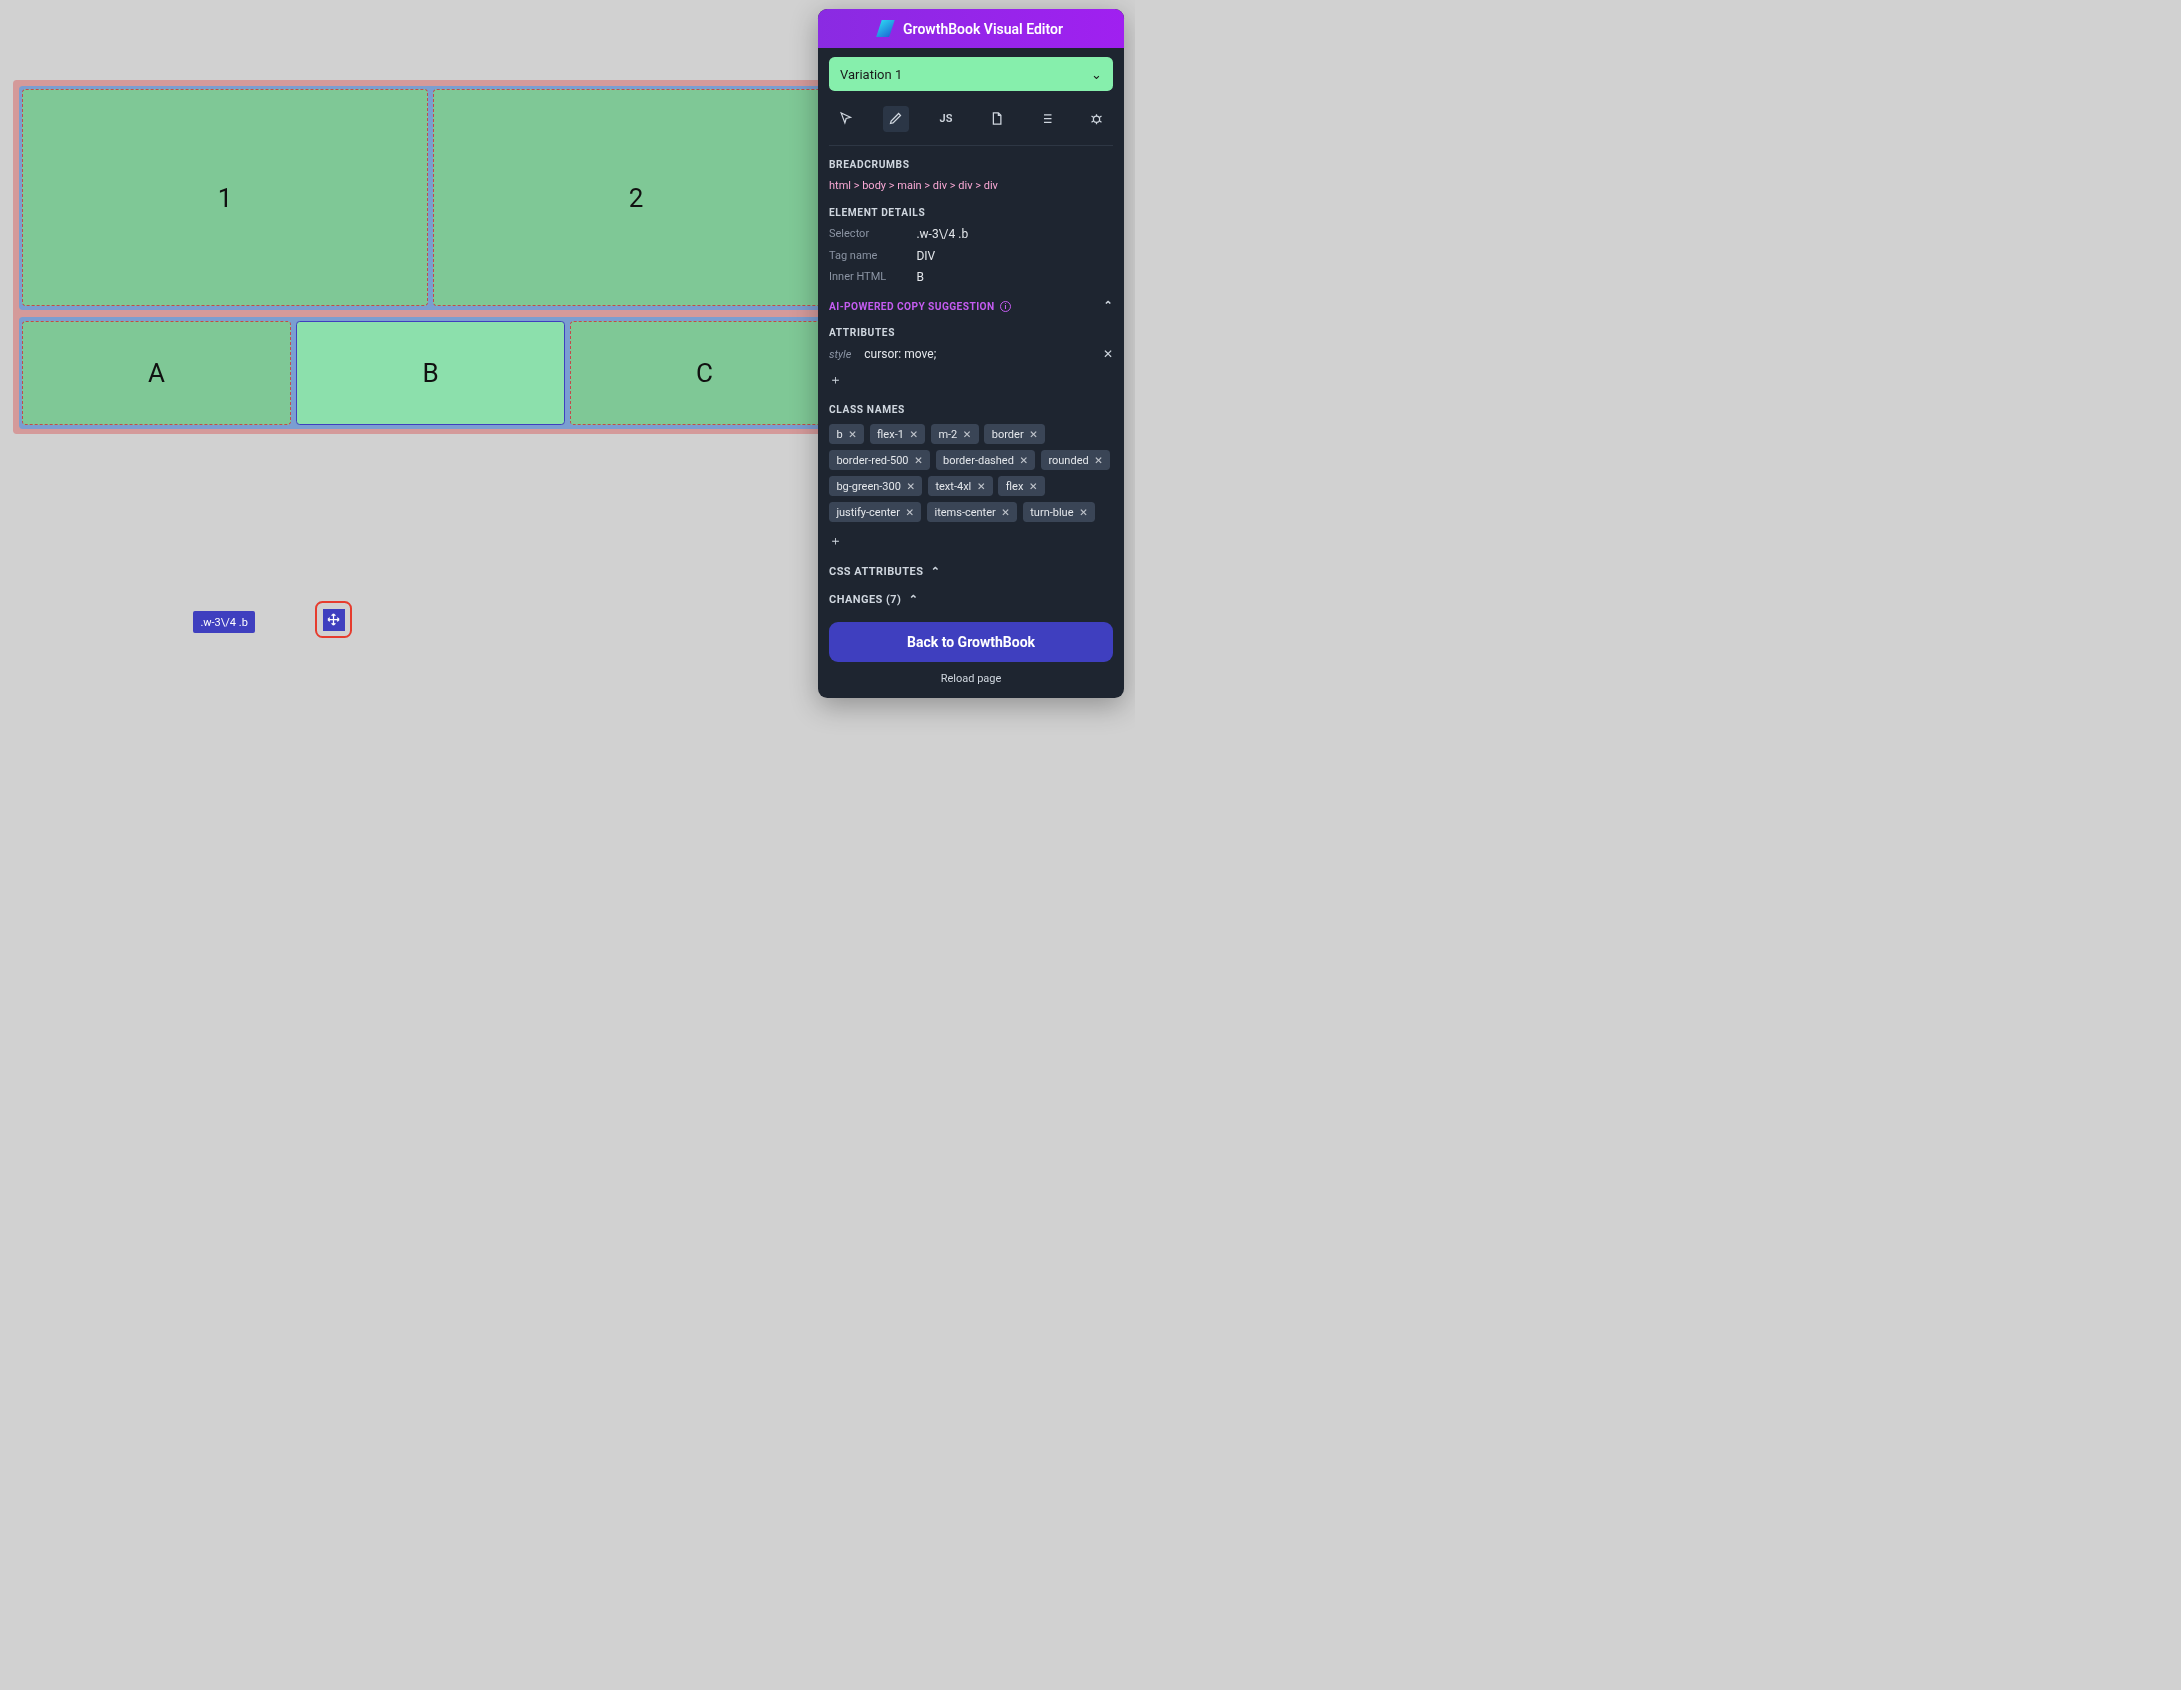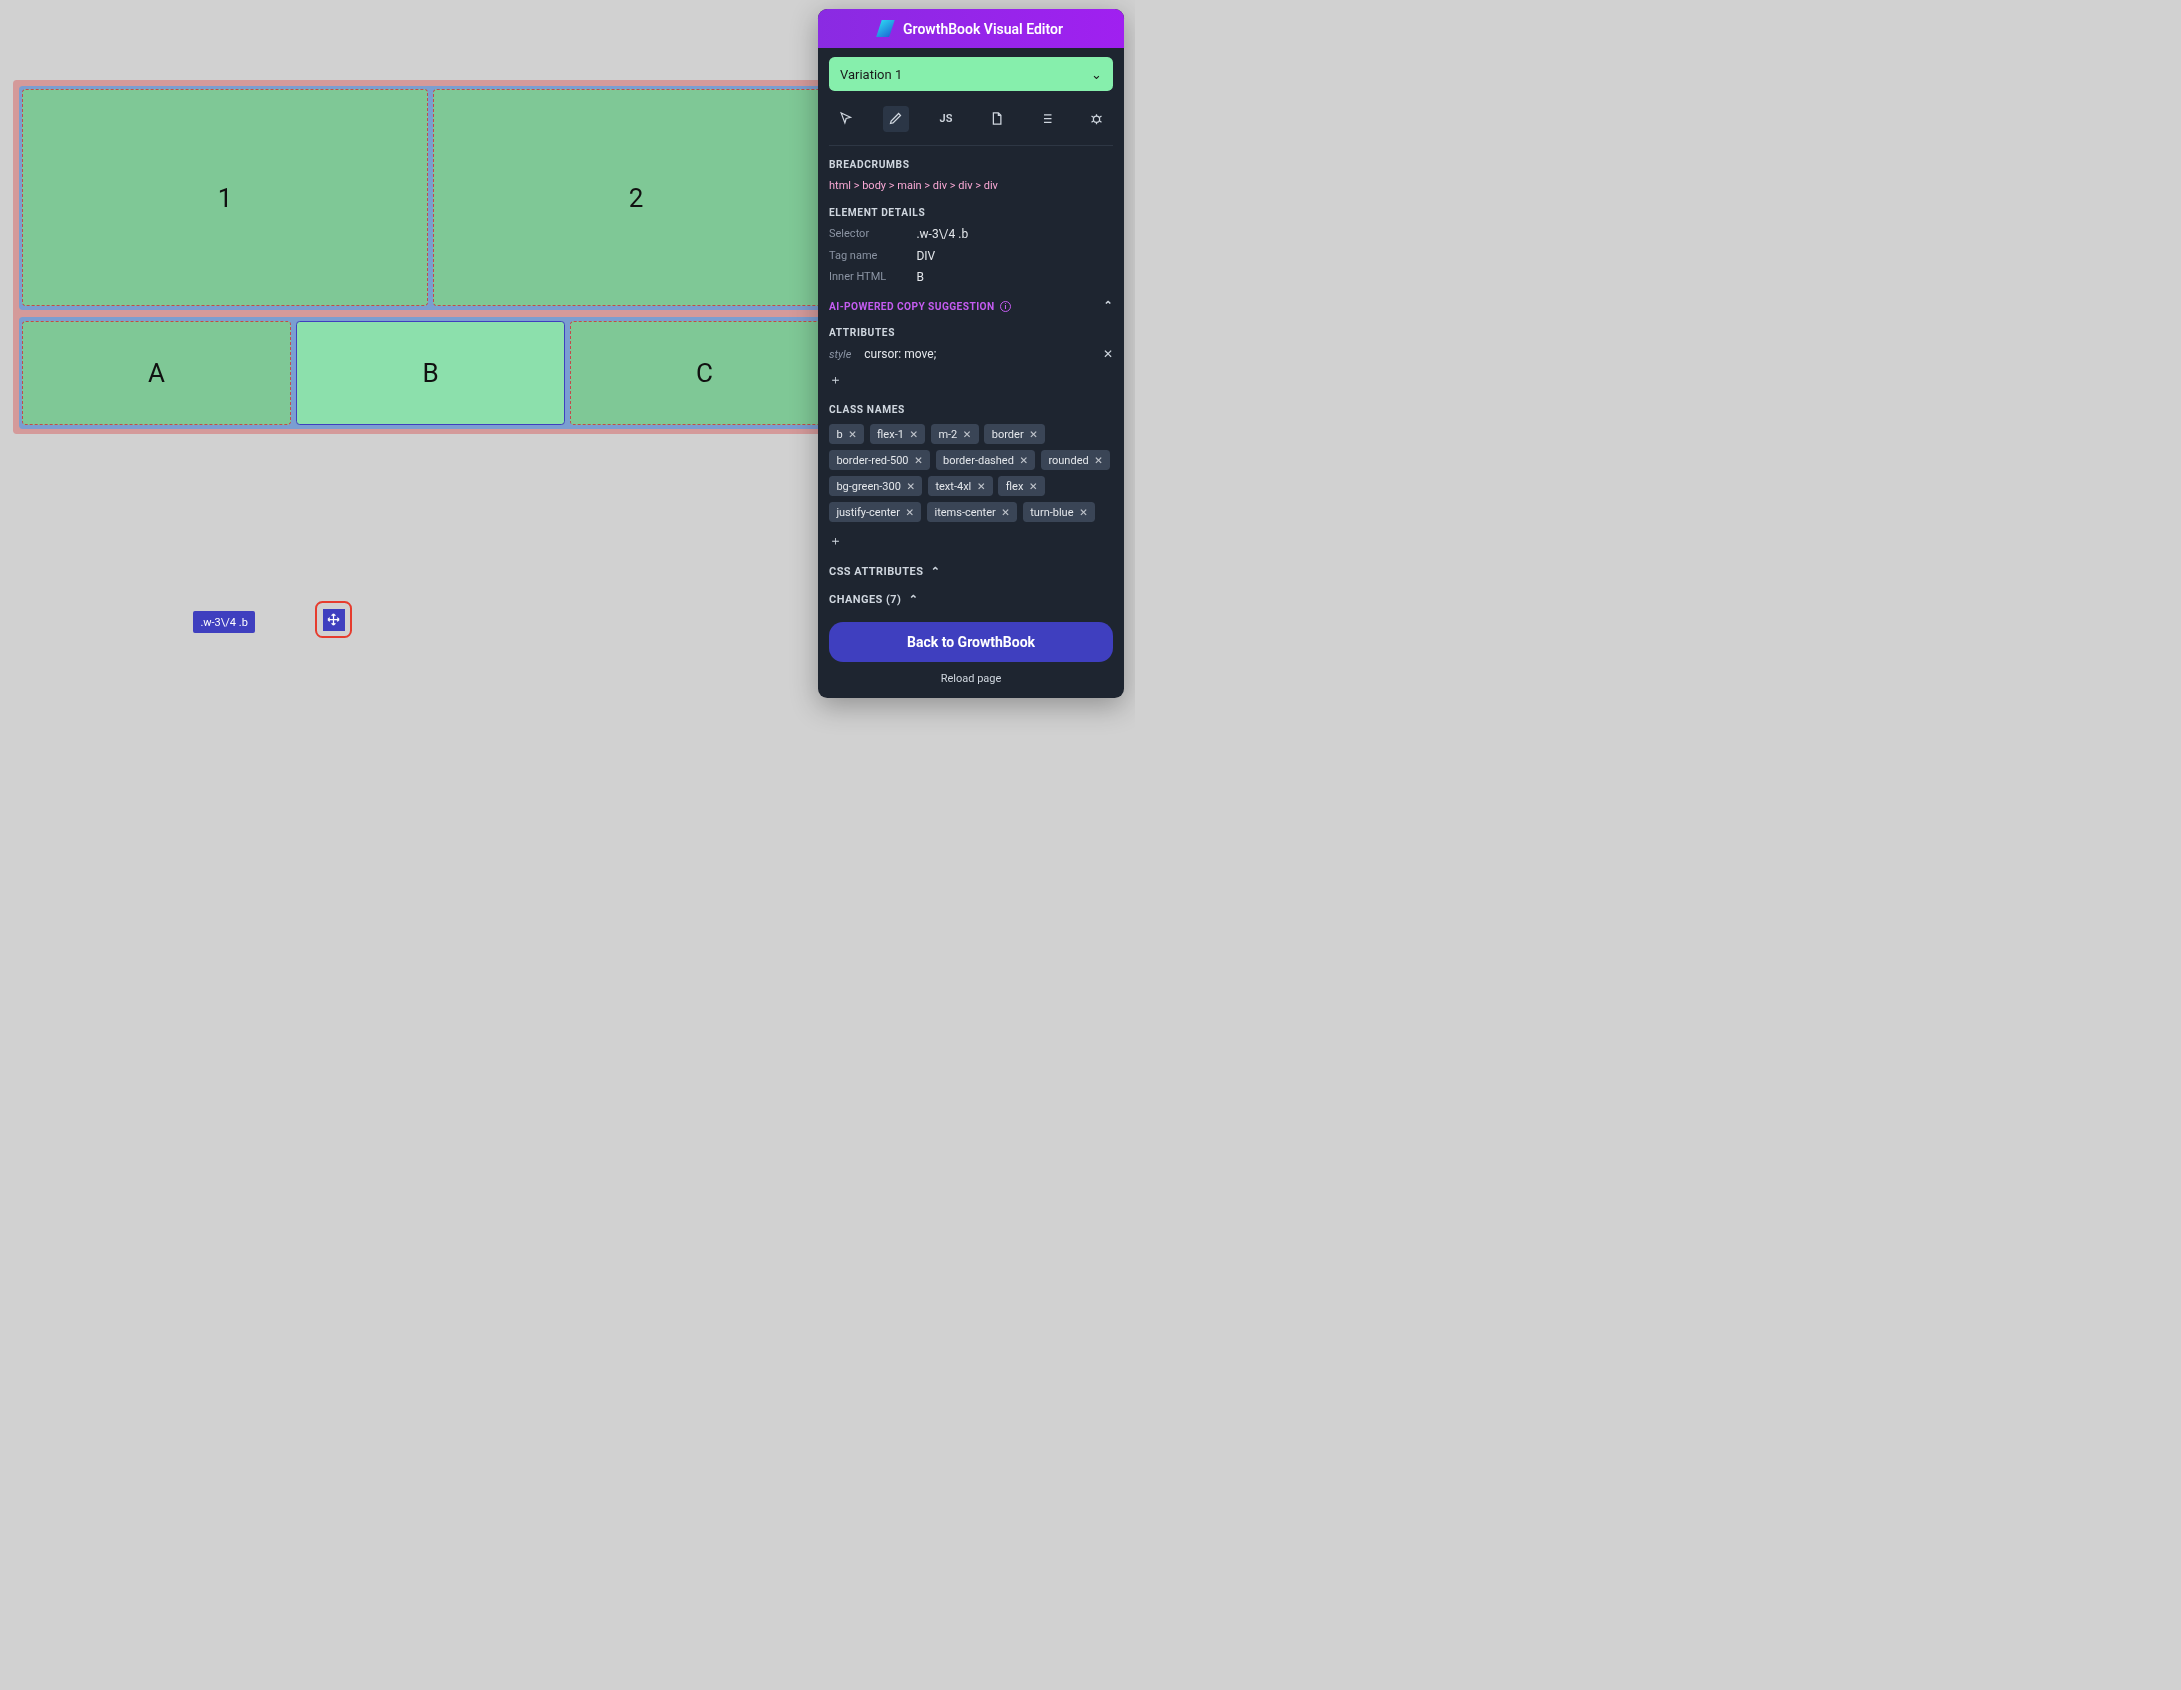--- a/index.html
+++ b/index.html
@@ -191,21 +191,21 @@
   color:#cfd6de; margin:15px 0 3.7px;
 }
 .chevron { font-size:11px; color:#cfd6de; }
 
 .back-btn {
   margin-top:16.7px;
   background:#3f3fbf;
   color:#fff;
   text-align:center;
   padding:12px;
-  border-radius:14px;
+  border-radius:9px;
   font-weight:700;
   font-size:14px;
 }
 .reload { text-align:center; color:#cfd6de; font-size:11px; margin-top:9.3px; }
 </style>
 </head>
 <body>
 
 <div class="canvas">
   <div class="outer-container">

